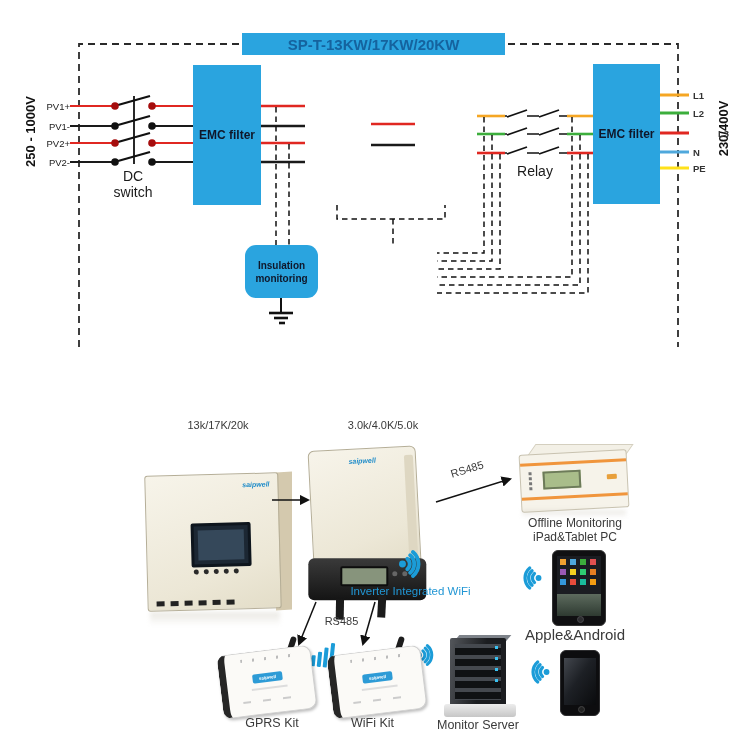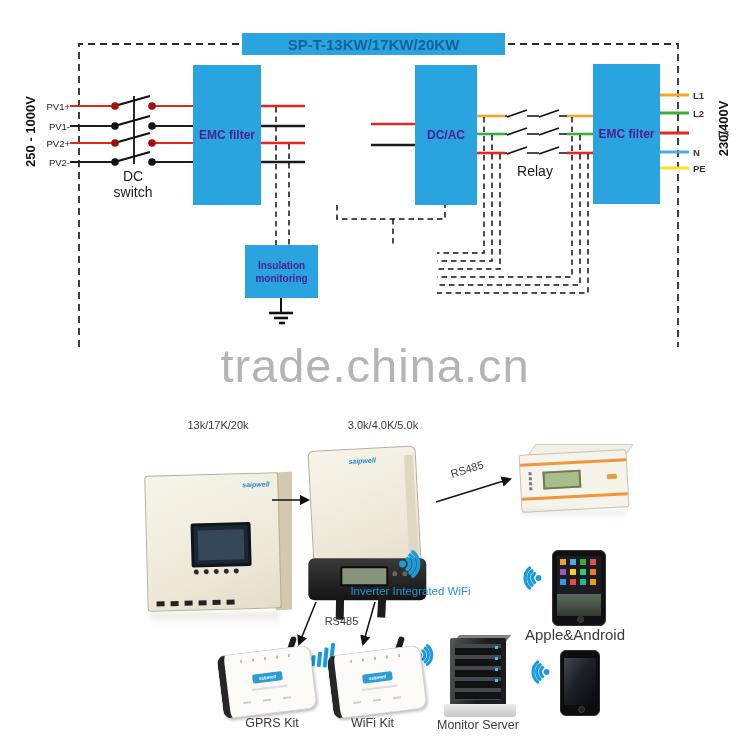--- a/index.html
+++ b/index.html
@@ -1,28 +1,28 @@
 <!DOCTYPE html>
 <html><head>
 <meta charset="utf-8">
 <style>
   html,body{margin:0;padding:0;background:#fff;}
   #stage{position:relative;width:750px;height:750px;background:#fff;overflow:hidden;
          font-family:Liberation Sans, sans-serif;color:#222;}
   .abs{position:absolute;}
   svg.layer{position:absolute;left:0;top:0;z-index:3;pointer-events:none;}
   
-  .block{position:absolute;background:#2aa4df;color:#4c1d95;font-weight:bold;
+  .block{position:absolute;background:#2aa4df;color:#0f172a;font-weight:bold;
          display:flex;align-items:center;justify-content:center;text-align:center;z-index:2;}
   .banner{left:242px;top:33px;width:263px;height:22px;font-size:15px;z-index:4;color:#15639e;}
   .emc1{left:193px;top:65px;width:68px;height:140px;font-size:12px;}
   .dcdc{left:305px;top:65px;width:66px;height:140px;font-size:12px;}
   .dcac{left:415px;top:65px;width:62px;height:140px;font-size:12px;}
   .emc2{left:593px;top:64px;width:67px;height:140px;font-size:12px;}
-  .insul{left:245px;top:245px;width:73px;height:53px;font-size:10px;line-height:1.3;padding:2px;box-sizing:border-box;}
+  .insul{left:245px;top:245px;width:73px;height:53px;font-size:10px;line-height:1.3;padding:2px;box-sizing:border-box;border-radius:11px;}
   .ctrl{left:350px;top:245px;width:87px;height:53px;font-size:10px;line-height:1.3;padding:2px;box-sizing:border-box;}
   .lbl{position:absolute;font-size:14px;color:#1a1a1a;z-index:4;}
   .pvlbl{width:28px;text-align:right;font-size:9.5px;}
   .aclbl{width:30px;text-align:left;font-size:9.5px;font-weight:bold;color:#333;}
   .vrot{width:90px;text-align:center;font-size:13px;font-weight:bold;transform:rotate(-90deg);color:#111;}
   
   .watermark{left:0;top:338px;width:750px;text-align:center;font-size:47px;color:#b4b4b4;
              letter-spacing:1px;z-index:1;}
   
   .cap{position:absolute;text-align:center;color:#3a3a3a;z-index:6;}
@@ -144,45 +144,47 @@
     <g stroke="#111" stroke-width="1.5" fill="none">
       <line x1="272" y1="500" x2="308" y2="500" marker-end="url(#ah)"></line>
       <line x1="436" y1="502" x2="510" y2="479" marker-end="url(#ah)"></line>
       <line x1="316" y1="602" x2="299" y2="644" marker-end="url(#ah)"></line>
       <line x1="375" y1="602" x2="363" y2="644" marker-end="url(#ah)"></line>
     </g>
   </svg>
 
   <div class="block banner">SP-T-13KW/17KW/20KW</div>
   <div class="block emc1">EMC filter</div>
-  <div class="block dcac">DC/AC</div>
   <div class="block emc2">EMC filter</div>
   <div class="block insul">Insulation monitoring</div>
 
   <div class="lbl vrot" style="left:-15px;top:124px;">250 - 1000V</div>
   <div class="lbl vrot" style="left:678px;top:121px;">230/400V</div>
 
   <div class="lbl pvlbl" style="left:42px;top:101px;">PV1+</div>
   <div class="lbl pvlbl" style="left:42px;top:121px;">PV1-</div>
   <div class="lbl pvlbl" style="left:42px;top:138px;">PV2+</div>
   <div class="lbl pvlbl" style="left:42px;top:157px;">PV2-</div>
 
   <div class="lbl" style="left:103px;top:168px;width:60px;text-align:center;">DC switch</div>
   <div class="lbl" style="left:515px;top:163px;width:40px;text-align:center;">Relay</div>
 
   <div class="lbl aclbl" style="left:693px;top:90px;">L1</div>
   <div class="lbl aclbl" style="left:693px;top:108px;">L2</div>
   <div class="lbl aclbl" style="left:718px;top:128px;">L3</div>
   <div class="lbl aclbl" style="left:693px;top:147px;">N</div>
   <div class="lbl aclbl" style="left:693px;top:163px;">PE</div>
 
-  <div class="abs watermark">trade.china.cn</div>
 
   <div class="cap" style="left:158px;top:419px;width:120px;font-size:11px;">13k/17K/20k</div>
   <div class="cap" style="left:323px;top:419px;width:120px;font-size:11px;">3.0k/4.0K/5.0k</div>
+  <div class="cap" style="left:505px;top:516px;width:140px;font-size:12px;">
+    <div>Offline Monitoring</div>
+    <div>iPad&amp;Tablet PC</div>
+  </div>
   <div class="cap" style="left:437px;top:463px;width:60px;font-size:11px;transform:rotate(-17deg);">RS485</div>
   <div class="cap" style="left:314px;top:615px;width:55px;font-size:11px;">RS485</div>
   <div class="cap blue" style="left:328px;top:585px;width:165px;font-size:11.5px;color:#2196d4;">Inverter Integrated WiFi</div>
   <div class="cap" style="left:222px;top:716px;width:100px;font-size:12.5px;">GPRS Kit</div>
   <div class="cap" style="left:330px;top:716px;width:85px;font-size:12.5px;">WiFi Kit</div>
   <div class="cap" style="left:428px;top:718px;width:100px;font-size:12.5px;">Monitor Server</div>
   <div class="cap" style="left:505px;top:626px;width:140px;font-size:15px;">Apple&amp;Android</div>
 
   <div class="dev" style="left:146px;top:466px;width:148px;height:158px;">
     <div class="abs" style="right:2px;top:6px;width:16px;height:138px;background:#d4c9ae;transform:skewY(-4deg);"></div>

